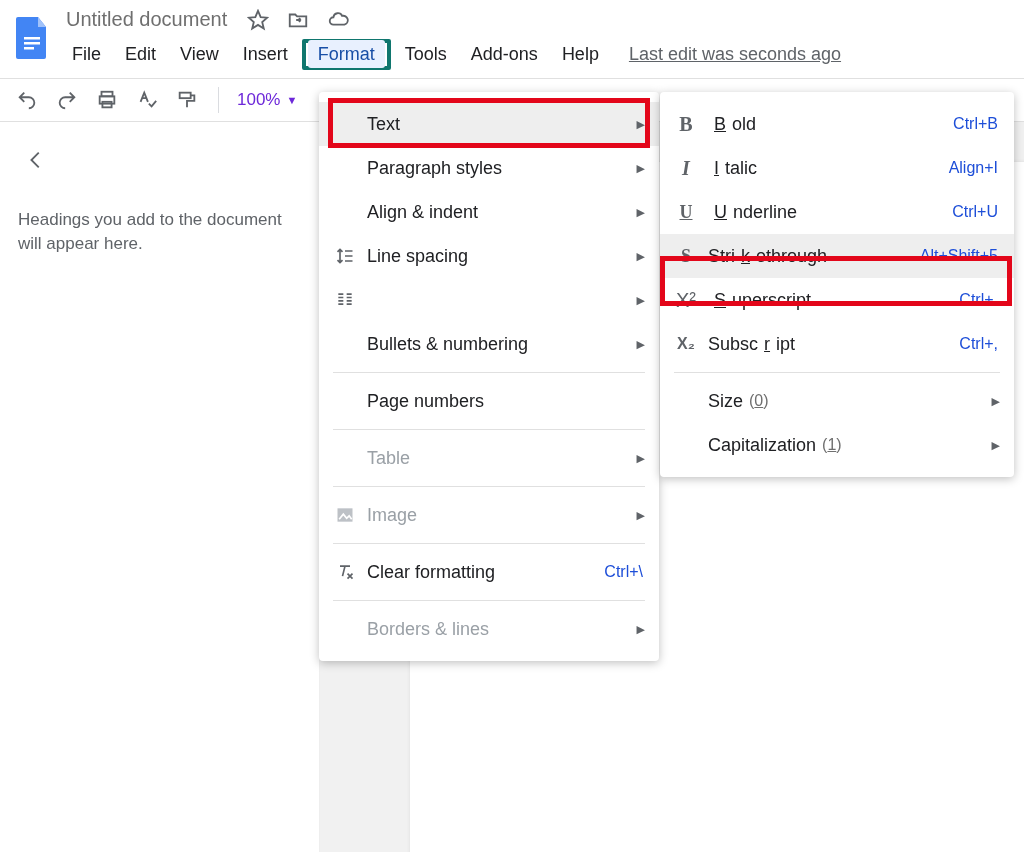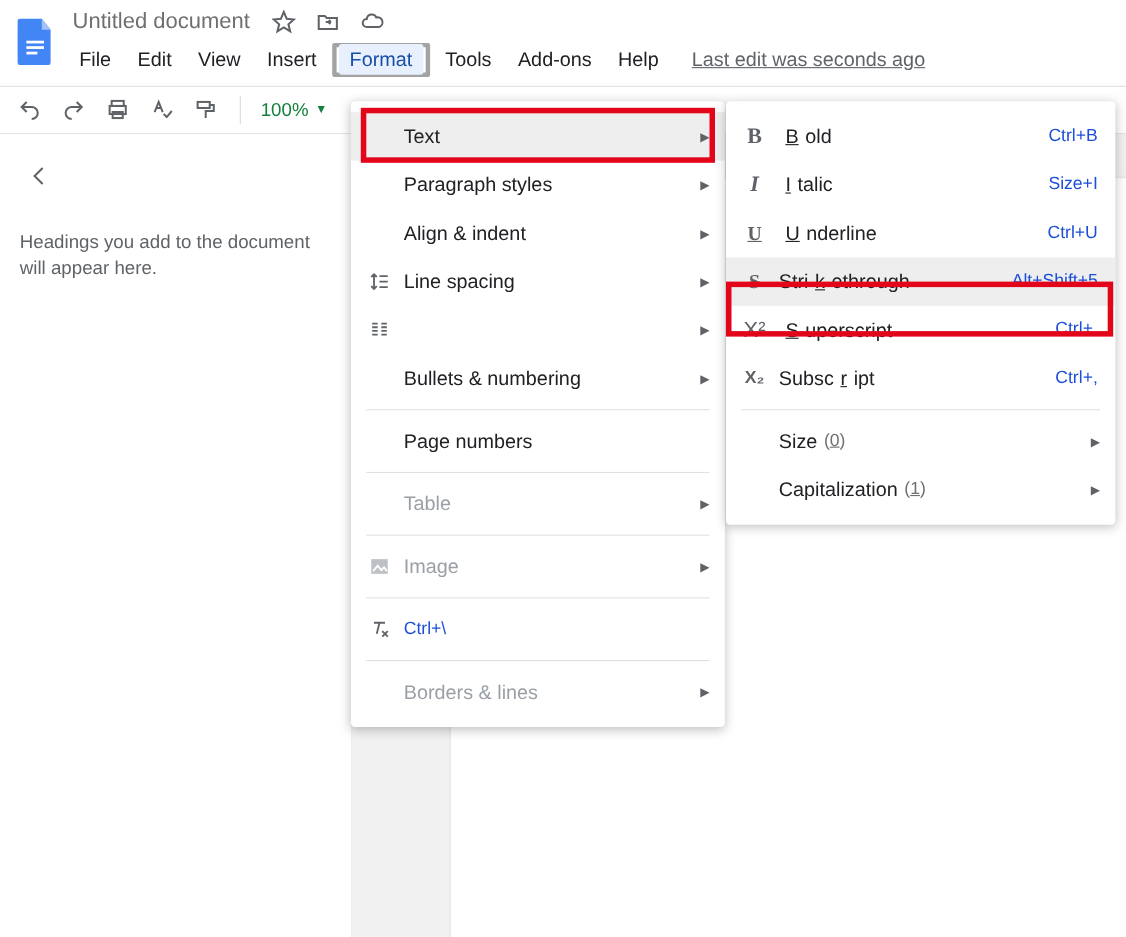--- a/index.html
+++ b/index.html
@@ -45,21 +45,21 @@
     color:#202124;
     padding: 4px 10px;
     border-radius: 3px;
     cursor: pointer;
   }
   .menubar-item.active {
     background: #e8f0fe;
     color:#174ea6;
   }
   .highlight-format {
-    border: 4px solid #a3a3a3;
+    border: 4px solid #0f766e;
     border-radius: 2px;
     padding: 1px 2px;
   }
   .last-edit {
     font-size: 18px;
     color:#5f6368;
     text-decoration: underline;
     margin-left: 16px;
     cursor:pointer;
   }
@@ -71,21 +71,21 @@
     border-bottom: 1px solid #e0e0e0;
     color:#5f6368;
   }
   .toolbar-icon {
     width: 26px; height: 26px;
     display:flex;align-items:center;justify-content:center;
   }
   .toolbar-icon svg { width:22px;height:22px;fill:none;stroke:#5f6368;stroke-width:2;}
   .toolbar-sep { width:1px; height:26px; background:#dadce0; margin:0 4px; }
   .zoom {
-    display:flex;align-items:center;gap:6px;font-size:17px;color:#15803d;
+    display:flex;align-items:center;gap:6px;font-size:17px;color:#6d28d9;
   }
   .zoom-arrow { font-size:11px; }
   
   .body-area {
     position: relative;
     display:flex;
     height: calc(100% - 110px);
     background: #f8f9fa;
   }
   .outline-panel {
@@ -336,20 +336,21 @@
     <span class="mi-arrow">▶</span>
   </div>
   <div class="menu-sep"></div>
   <div class="menu-item">
     <span class="mi-icon">
       <svg viewBox="0 0 24 24">
           <path d="M6 5 h12 M12 5 l-3 12"></path>
           <path d="M15 14 l6 6 M21 14 l-6 6"></path>
         </svg>
     </span>
+    <span class="mi-label">Clear formatting</span>
     <span class="mi-short">Ctrl+\</span>
   </div>
   <div class="menu-sep"></div>
   <div class="menu-item disabled">
     <span class="mi-icon"></span>
     <span class="mi-label">Borders &amp; lines</span>
     <span class="mi-arrow">▶</span>
   </div>
 </div>
 
@@ -363,21 +364,21 @@
       </span>
     <span class="mi-short">Ctrl+B</span>
   </div>
   <div class="menu-item">
     <span class="mi-icon" style="font-family:serif;font-style:italic;font-weight:900;font-size:20px">I</span>
     <span class="mi-label">
         <span></span>
         <span class="ul-accel">I</span>
         <span>talic</span>
       </span>
-    <span class="mi-short">Size+I</span>
+    <span class="mi-short">Align+I</span>
   </div>
   <div class="menu-item">
     <span class="mi-icon" style="font-family:serif;text-decoration:underline;font-weight:700;font-size:18px">U</span>
     <span class="mi-label">
         <span></span>
         <span class="ul-accel">U</span>
         <span>nderline</span>
       </span>
     <span class="mi-short">Ctrl+U</span>
   </div>

